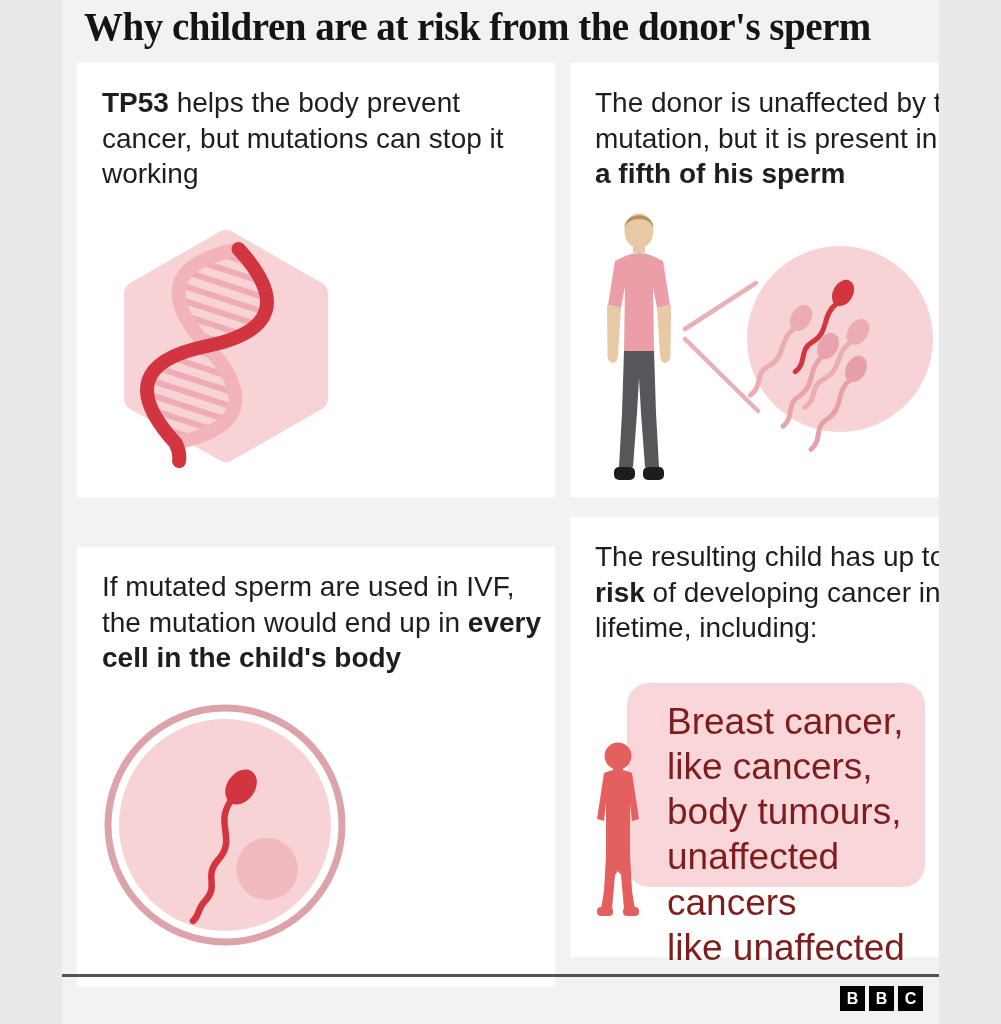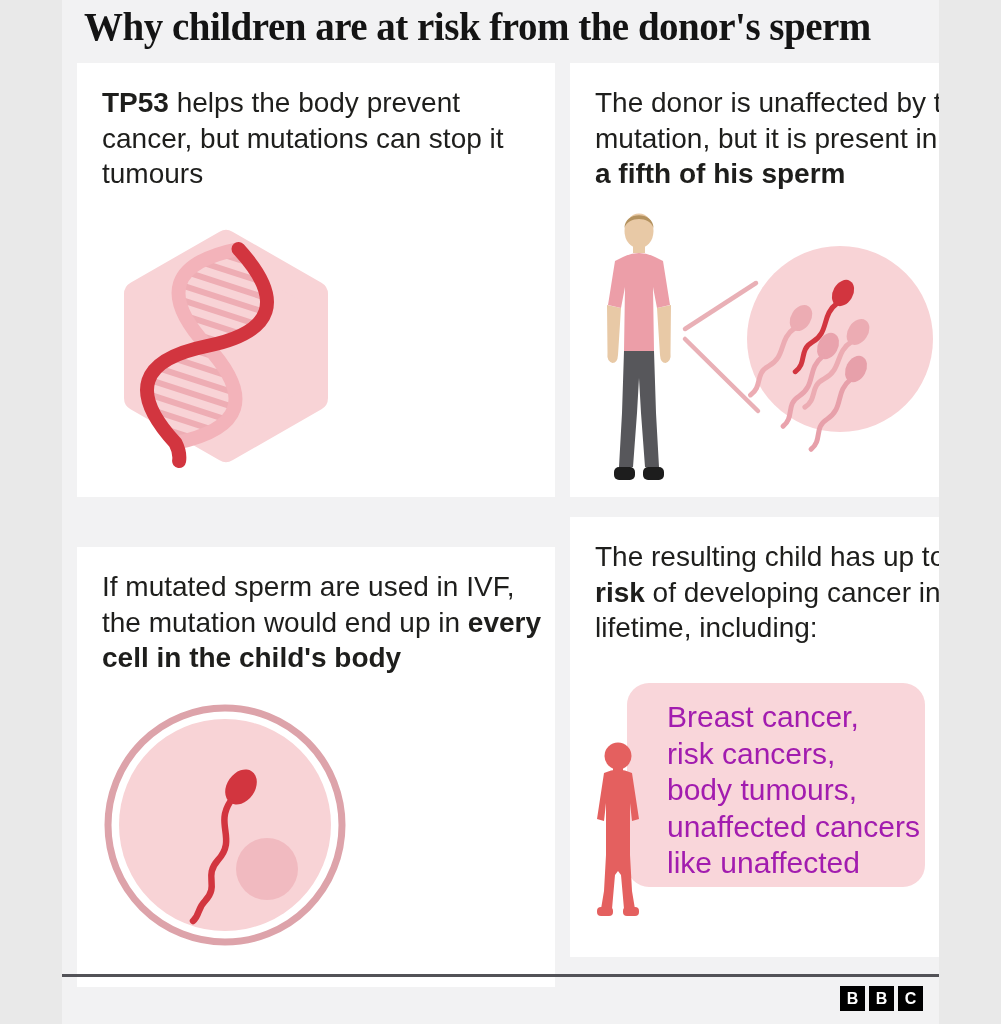--- a/index.html
+++ b/index.html
@@ -23,39 +23,39 @@
     font-size:28px;line-height:1.27;color:#1e1e1c;
   }
   .ptext b{font-weight:700;}
   .illus{position:absolute;}
   .cancer-box{
     position:absolute;left:57px;top:166px;width:298px;height:204px;
     background:#f9d6da;border-radius:22px;
   }
   .cancer-lines{
     position:absolute;left:40px;top:16px;
-    font-size:30px;line-height:1.22;color:#a21caf;
+    font-size:37px;line-height:1.22;color:#7f1d1d;
   }
   .divider{position:absolute;left:0;top:974px;width:1001px;height:3px;background:#525257;}
   .bbc{position:absolute;right:16px;top:986px;display:flex;gap:4px;}
   .bbc .blk{
     width:25px;height:25px;background:#000;color:#fff;
     display:flex;align-items:center;justify-content:center;
     font-weight:700;font-size:16px;font-family:"Liberation Sans",sans-serif;
   }
 </style>
 </head>
 <body>
 
 <div class="stage">
 
   <div class="title">Why children are at risk from the donor's sperm</div>
 
   <div class="panel p1">
-    <div class="ptext"><b>TP53</b><span> helps the body prevent cancer, but mutations can stop it tumours</span></div>
+    <div class="ptext"><b>TP53</b><span> helps the body prevent cancer, but mutations can stop it working</span></div>
     <svg class="illus" style="left:33px;top:158px" width="232" height="250" viewBox="0 0 232 250">
       <polygon points="116,22 205,73 205,177 116,228 27,177 27,73" fill="#f8d3d6" stroke="#f8d3d6" stroke-width="26" stroke-linejoin="round"></polygon>
       <g transform="translate(97,125) rotate(18)">
 
         <g stroke="#eeadb4" stroke-width="6" stroke-linecap="round">
           <line x1="-11" y1="-92" x2="11" y2="-92"></line>
           <line x1="-29" y1="-78" x2="29" y2="-78"></line>
           <line x1="-41" y1="-64" x2="41" y2="-64"></line>
           <line x1="-45" y1="-50" x2="45" y2="-50"></line>
           <line x1="-41" y1="-36" x2="41" y2="-36"></line>
@@ -124,21 +124,21 @@
         <path d="M 133,105 C 118,128 140,142 121,163 C 106,180 123,188 108,204 C 100,212 103,218 96,224" fill="none" stroke="currentColor" stroke-width="6.5" stroke-linecap="round"></path>
       </g>
     </svg>
   </div>
 
   <div class="panel p4">
     <div class="ptext"><span>The resulting child has up to </span><b>a 90% risk</b><span> of developing cancer in their lifetime, including:</span></div>
     <div class="cancer-box">
       <div class="cancer-lines">
         <div>Breast cancer,</div>
-        <div>risk cancers,</div>
+        <div>like cancers,</div>
         <div>body tumours,</div>
         <div>unaffected cancers</div>
         <div>like unaffected</div>
       </div>
     </div>
     <svg class="illus" style="left:22px;top:224px" width="54" height="178" viewBox="0 0 54 178">
       <g fill="#e4605f">
         <circle cx="26" cy="15" r="13.5"></circle>
         <rect x="21" y="24" width="10" height="8"></rect>
         <path d="M 12,32 Q 26,25 40,32 L 47,78 L 40,80 L 38,62 L 38,114 L 14,114 L 14,62 L 12,80 L 5,78 Z"></path>

